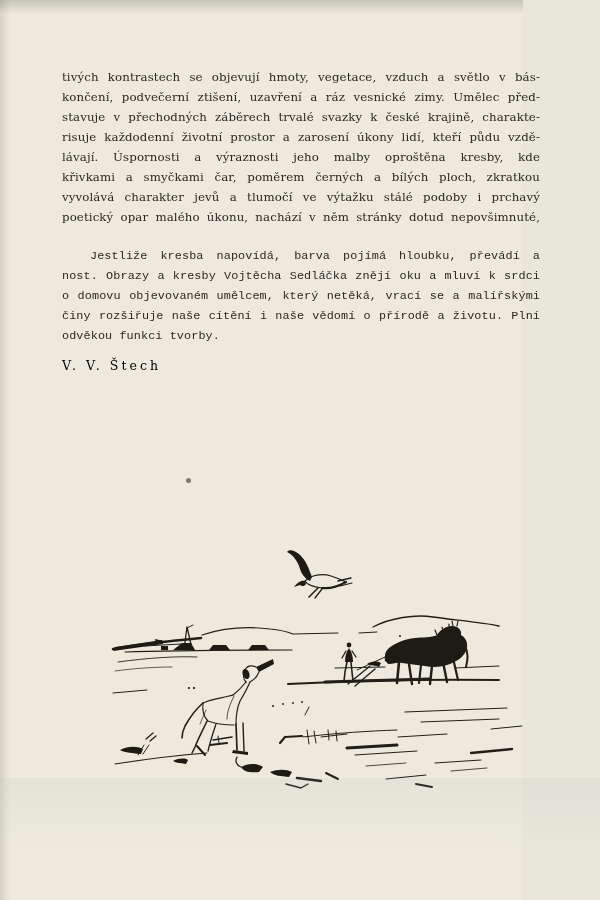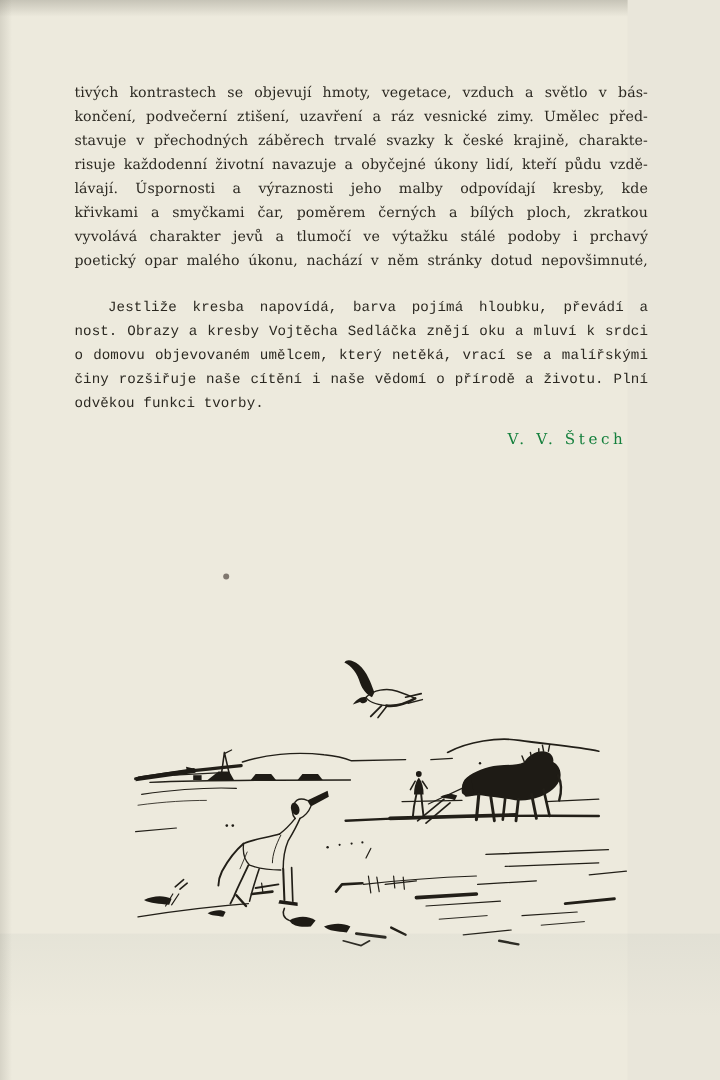--- a/index.html
+++ b/index.html
@@ -36,22 +36,22 @@
   .line{
     text-align:justify;
     text-align-last:justify;
     height:20px;overflow:hidden;white-space:nowrap;
   }
   .line{white-space:normal;}
   .line.last{text-align-last:left;}
   .line.indent{text-indent:28px;}
   .para2{margin-top:19px;font-family:Liberation Mono, monospace;}
   .signature{
-    margin-top:10px;text-align:right;padding-right:18px;
-    font-size:12.6px;letter-spacing:3px;color:#15803d;
+    margin-top:10px;text-align:left;padding-right:18px;
+    font-size:12.6px;letter-spacing:3px;color:#000000;
   }
   .ink-speck{
     position:absolute;left:186px;top:478px;width:5px;height:5px;
     border-radius:50%;background:#6b635a;opacity:.85;
   }
   .illustration{
     position:absolute;left:85px;top:540px;width:440px;height:265px;
   }
   .illustration svg{display:block;width:440px;height:265px;}
   .ink{stroke:#221f18;fill:none;stroke-linecap:round;stroke-linejoin:round;}
@@ -60,22 +60,22 @@
 </head>
 <body>
 
 <div class="page">
 
   <div class="text-block">
     <div>
       <div class="line">tivých kontrastech se objevují hmoty, vegetace, vzduch a světlo v bás-</div>
       <div class="line">končení, podvečerní ztišení, uzavření a ráz vesnické zimy. Umělec před-</div>
       <div class="line">stavuje v přechodných záběrech trvalé svazky k české krajině, charakte-</div>
-      <div class="line">risuje každodenní životní navazuje a obyčejné úkony lidí, kteří půdu vzdě-</div>
-      <div class="line">lávají. Úspornosti a výraznosti jeho malby odpovídají kresby, kde</div>
+      <div class="line">risuje každodenní životní prostor a zarosení úkony lidí, kteří půdu vzdě-</div>
+      <div class="line">lávají. Úspornosti a výraznosti jeho malby oproštěna kresby, kde</div>
       <div class="line">křivkami a smyčkami čar, poměrem černých a bílých ploch, zkratkou</div>
       <div class="line">vyvolává charakter jevů a tlumočí ve výtažku stálé podoby i prchavý</div>
       <div class="line">poetický opar malého úkonu, nachází v něm stránky dotud nepovšimnuté,</div>
     </div>
     <div class="para2">
       <div class="line indent">Jestliže kresba napovídá, barva pojímá hloubku, převádí a sjednocuje</div>
       <div class="line">nost. Obrazy a kresby Vojtěcha Sedláčka znějí oku a mluví k srdci</div>
       <div class="line">o domovu objevovaném umělcem, který netěká, vrací se a malířskými</div>
       <div class="line">činy rozšiřuje naše cítění i naše vědomí o přírodě a životu. Plní tak</div>
       <div class="line last">odvěkou funkci tvorby.</div>

